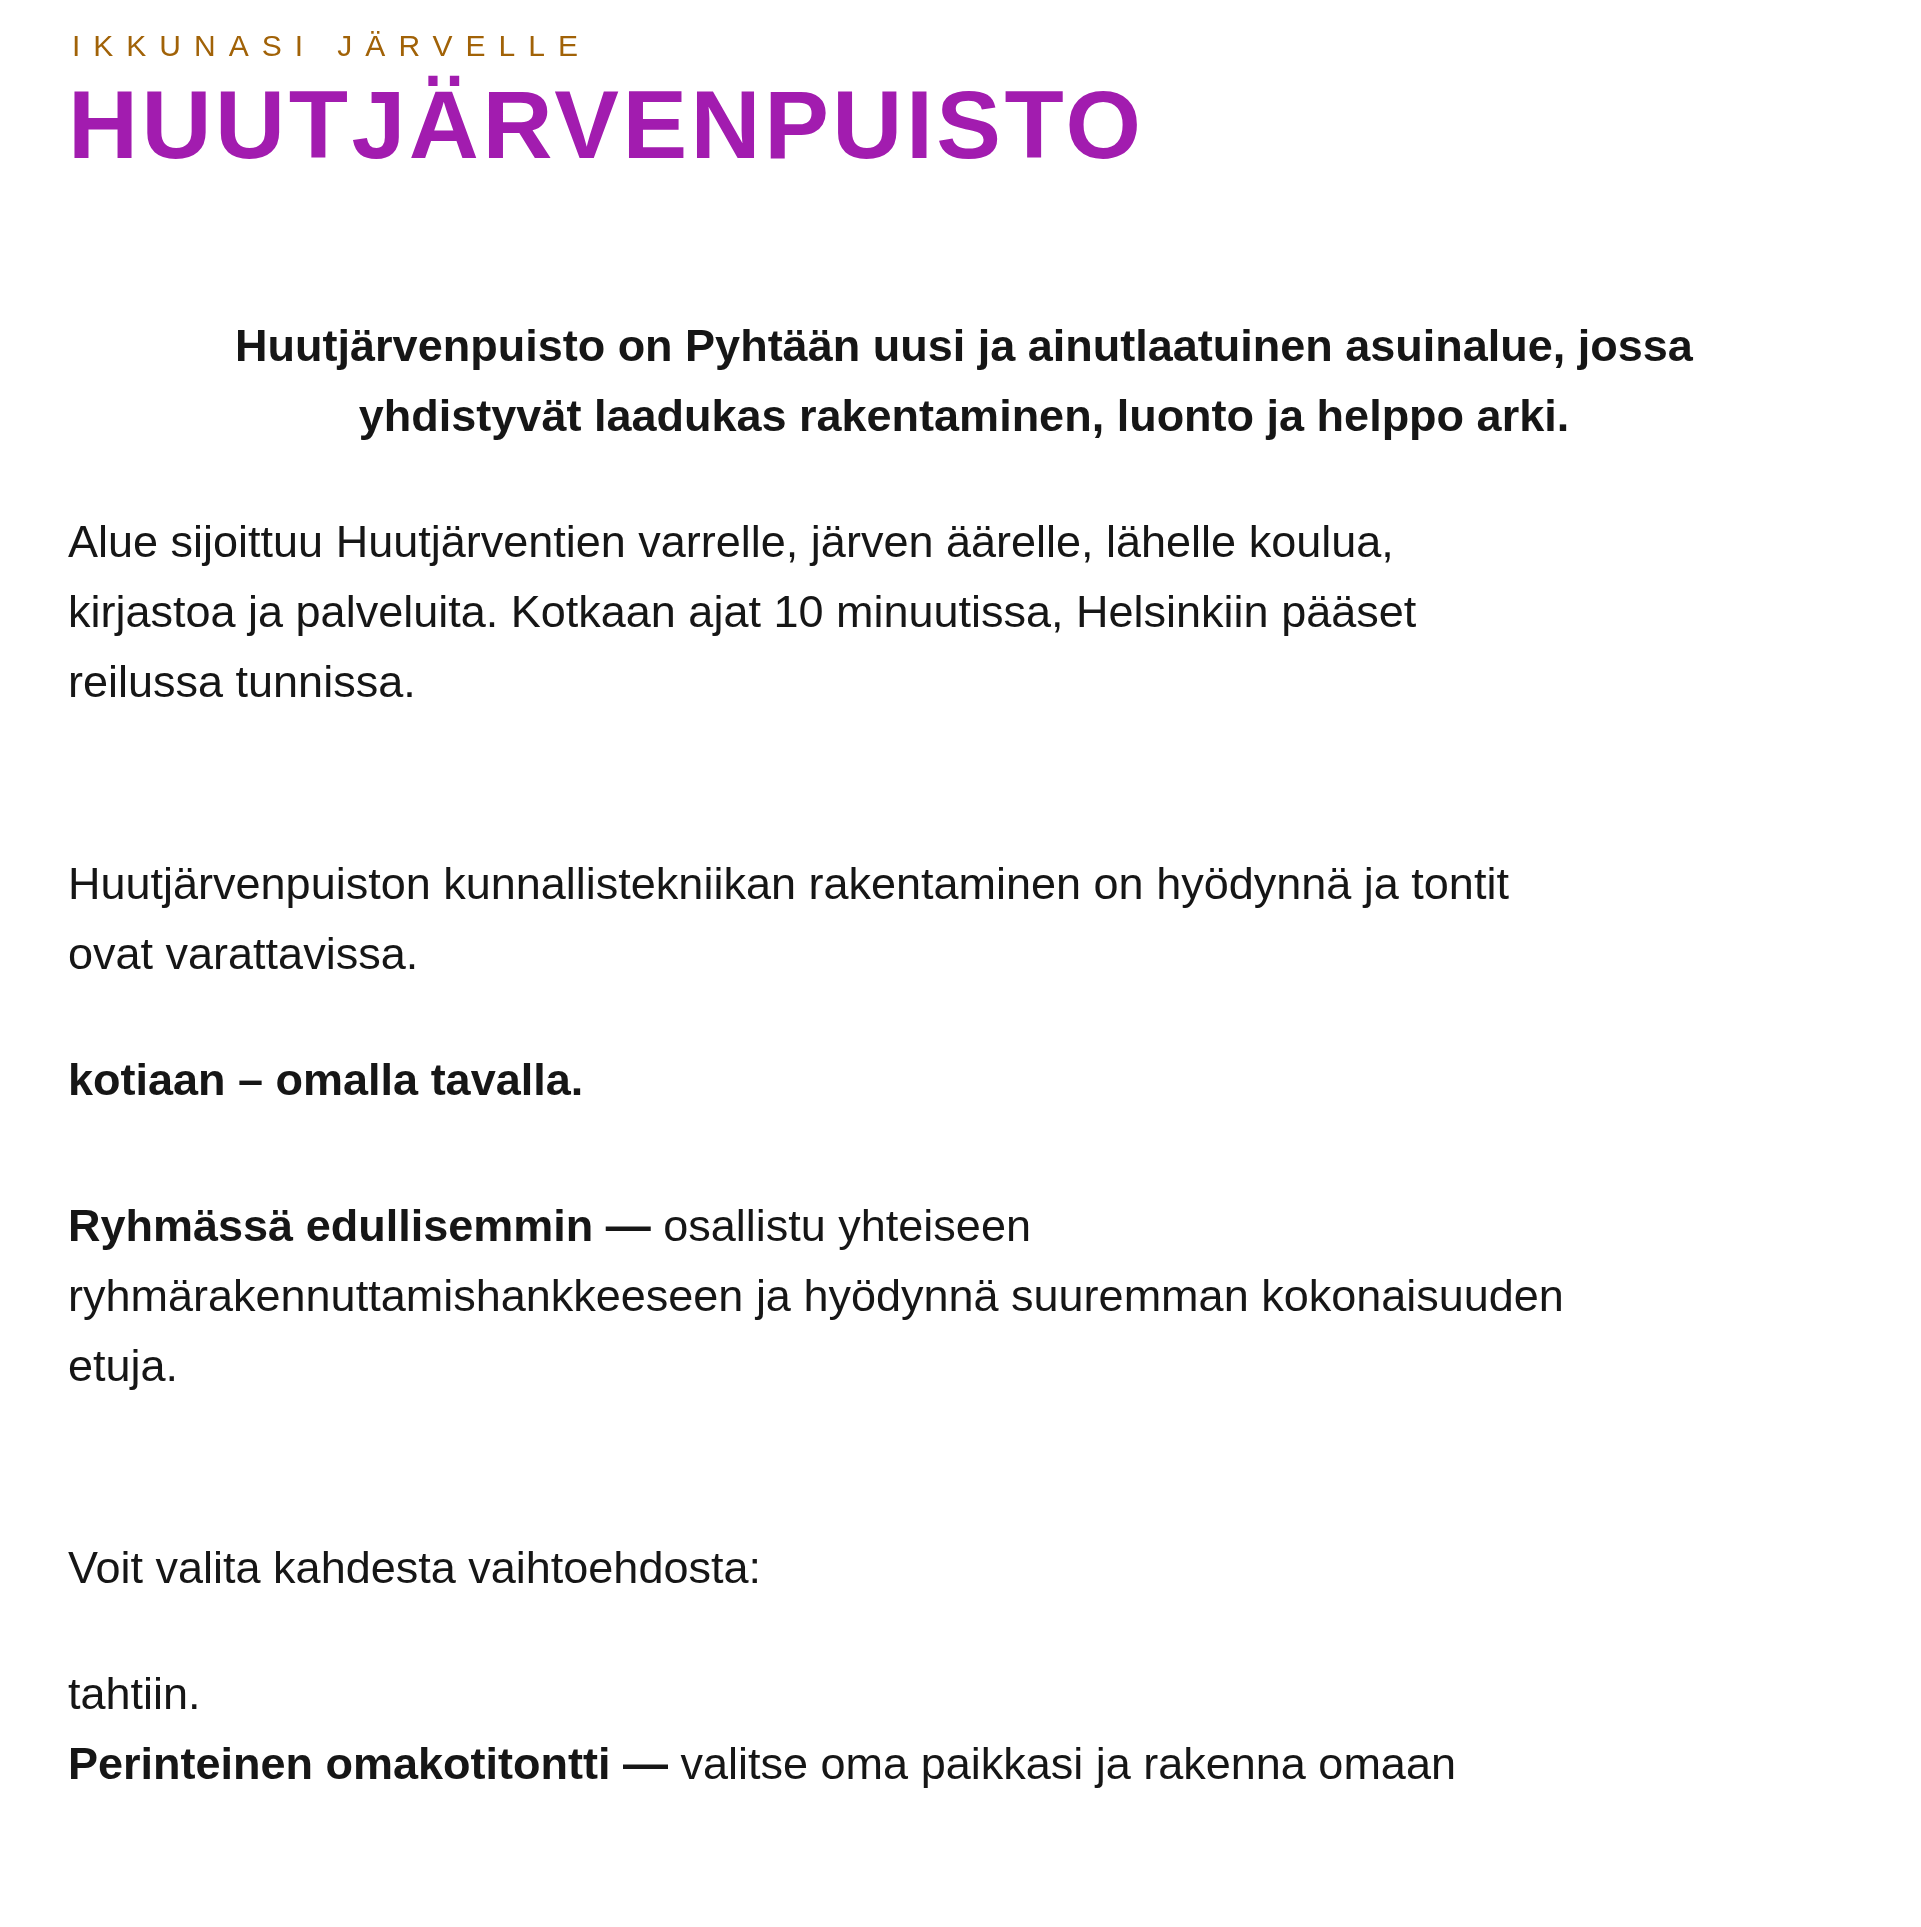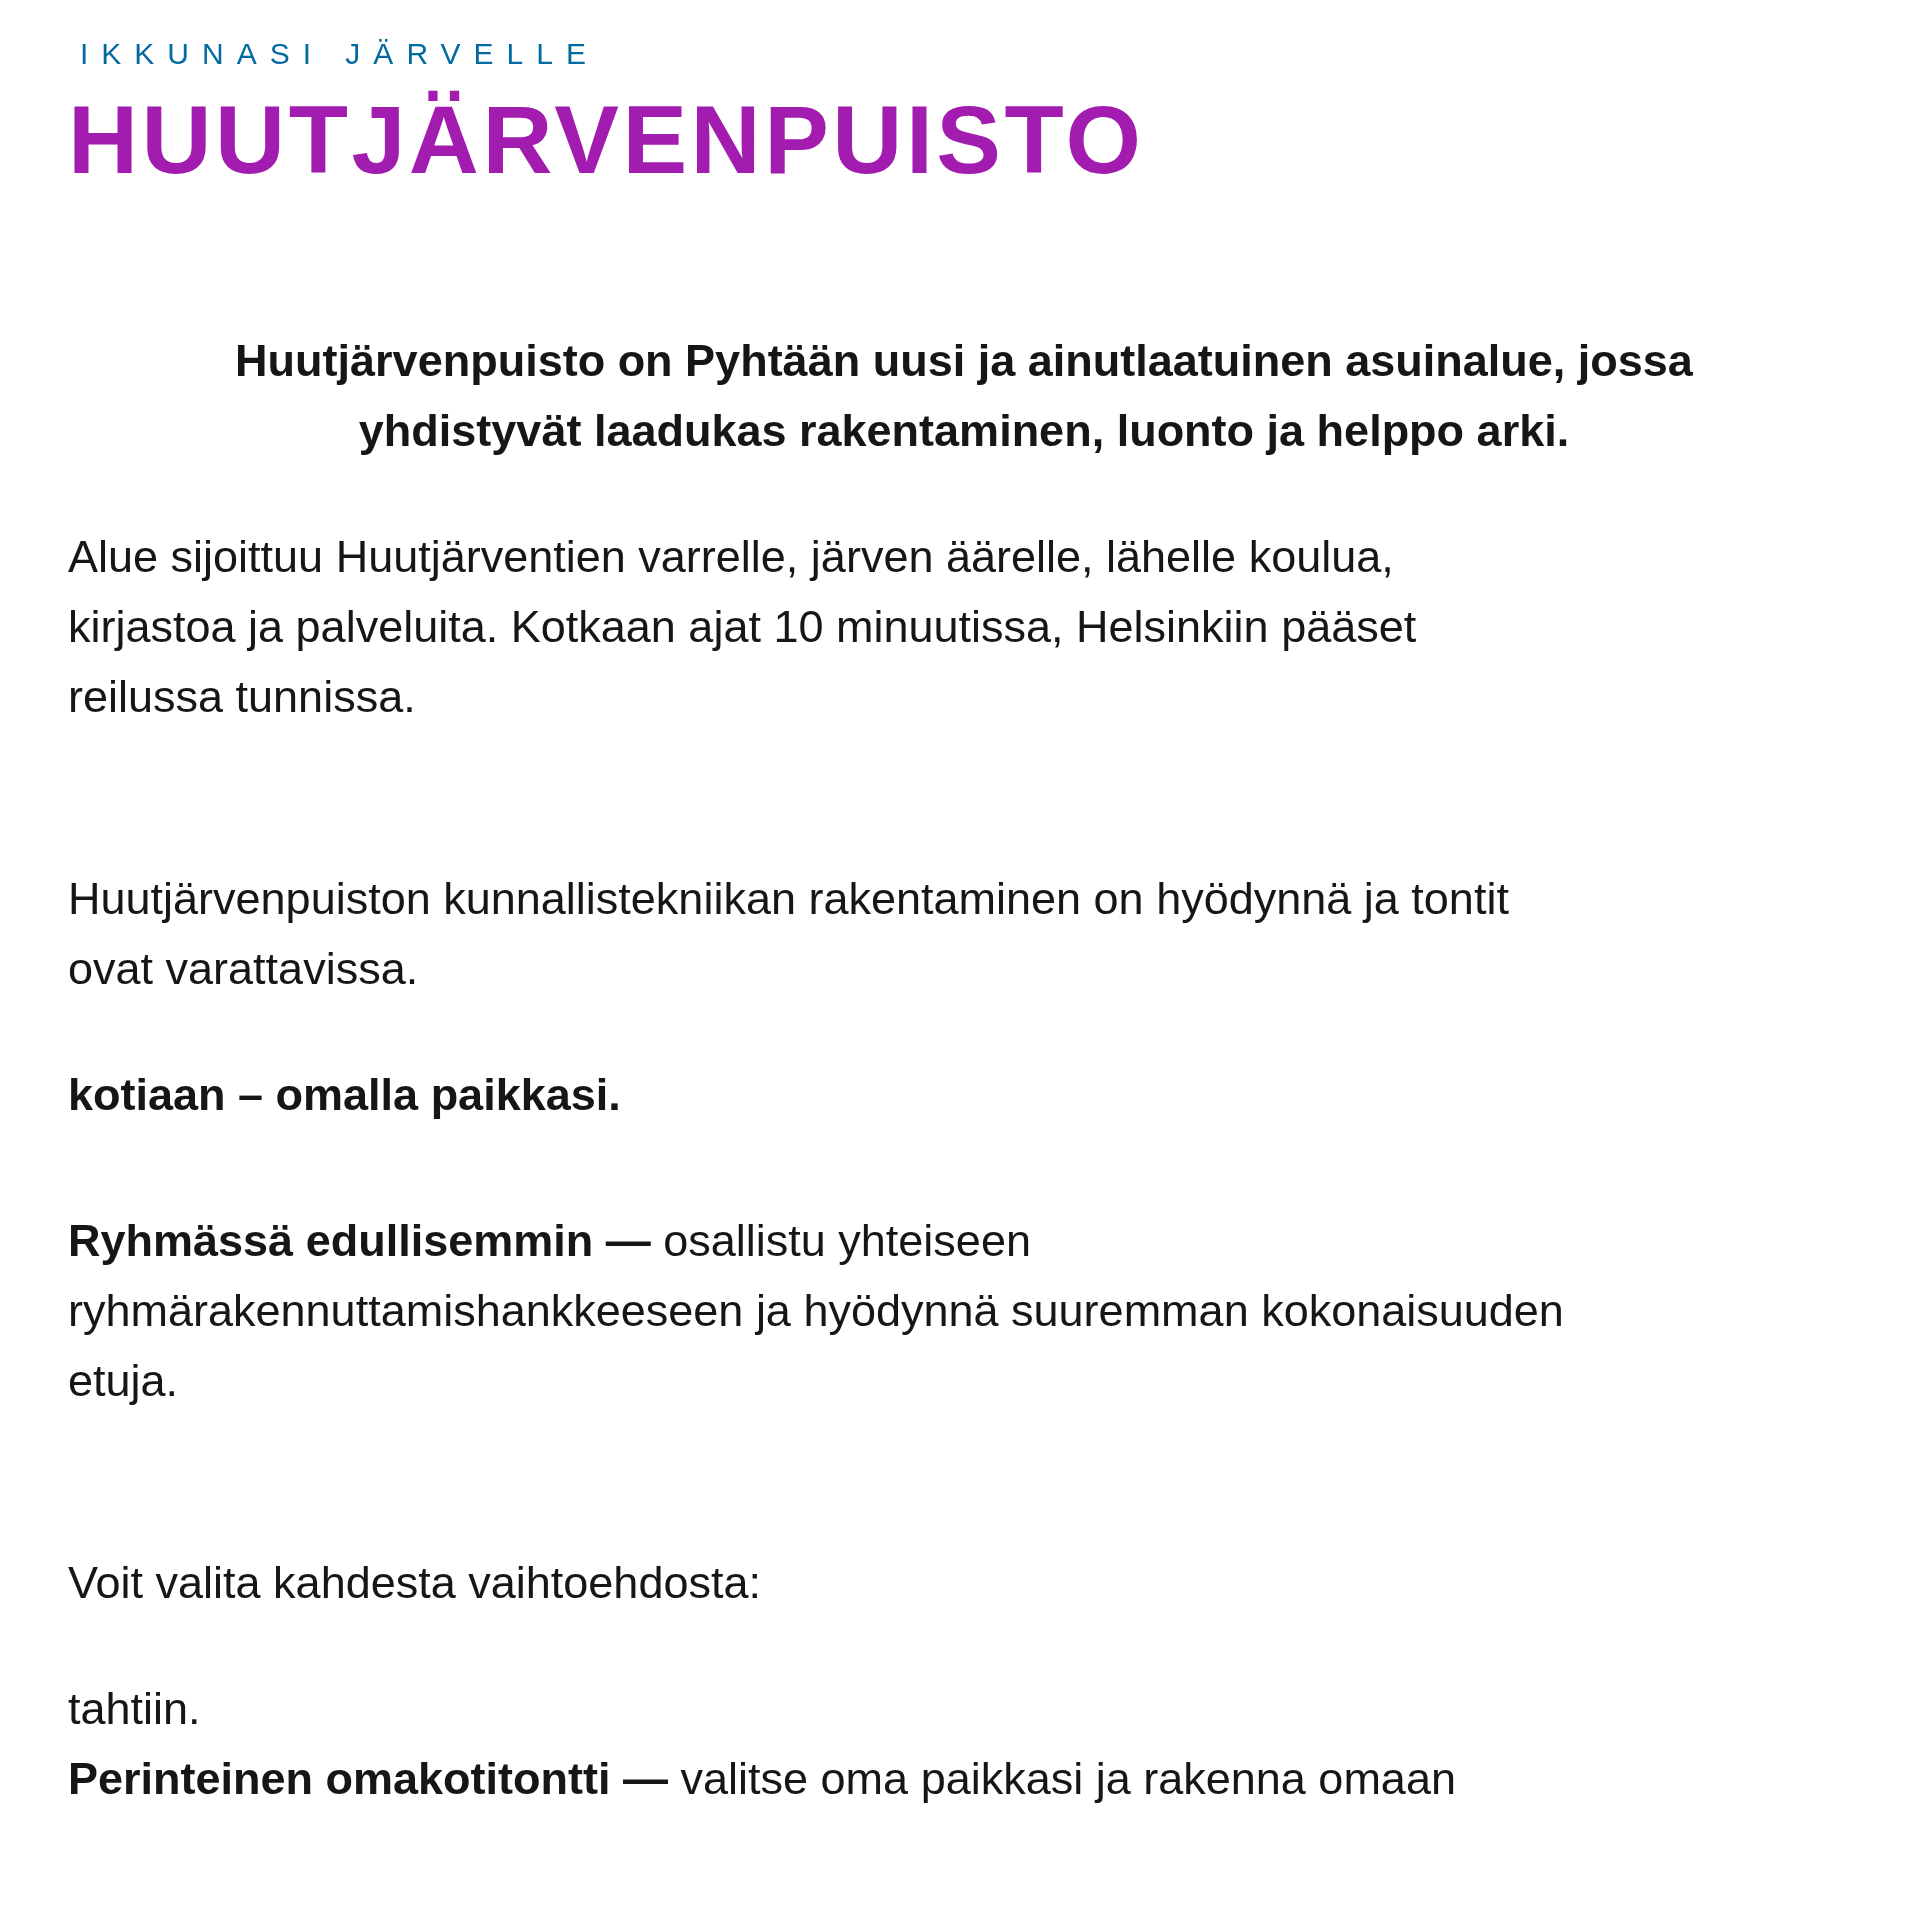--- a/index.html
+++ b/index.html
@@ -10,26 +10,26 @@
   body {
     width: 1921px;
     height: 1928px;
     box-sizing: border-box;
     padding: 22.6px 61px 35px 68px;
     font-family: "Liberation Sans", "DejaVu Sans", sans-serif;
     color: #161616;
     overflow: hidden;
   }
   .eyebrow {
-    margin: 12px;
+    margin: 4px;
     font-size: 30px;
     font-weight: 400;
     letter-spacing: 13px;
     line-height: 1.25;
-    color: #0369a1;
+    color: #a16207;
     font-stretch: condensed;
   }
   .title {
     margin: 5.2px 0 0 0;
     font-size: 97px;
     font-weight: 700;
     letter-spacing: 3.5px;
     line-height: 1.15;
     color: #a21caf;
     font-stretch: condensed;
@@ -69,21 +69,21 @@
     <span class="line">kirjastoa ja palveluita. Kotkaan ajat 10 minuutissa, Helsinkiin pääset</span>
     <span class="line">reilussa tunnissa.</span>
   </p>
 
   <p class="para gap-top">
     <span class="line">Huutjärvenpuiston kunnallistekniikan rakentaminen on hyödynnä ja tontit</span>
     <span class="line">ovat varattavissa.</span>
   </p>
 
   <p class="para bold">
-    <span class="line">kotiaan – omalla paikkasi.</span>
+    <span class="line">kotiaan – omalla tavalla.</span>
   </p>
 
   <p class="para gap-mid">
     <span class="line">
       <strong>Ryhmässä edullisemmin —</strong><span> osallistu yhteiseen</span>
     </span>
     <span class="line">ryhmärakennuttamishankkeeseen ja hyödynnä suuremman kokonaisuuden</span>
     <span class="line">etuja.</span>
   </p>
 

